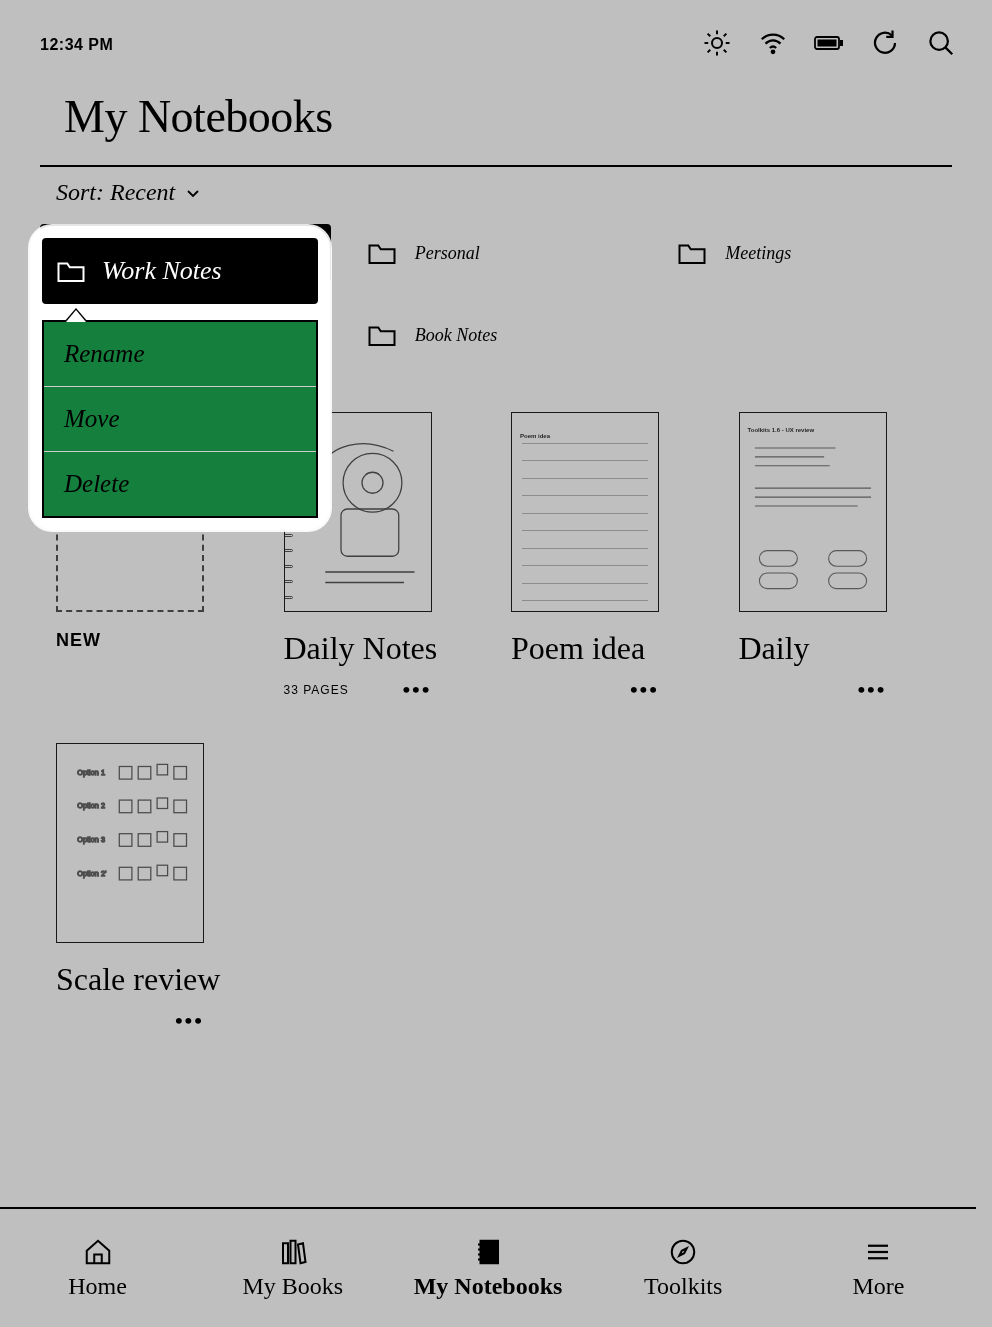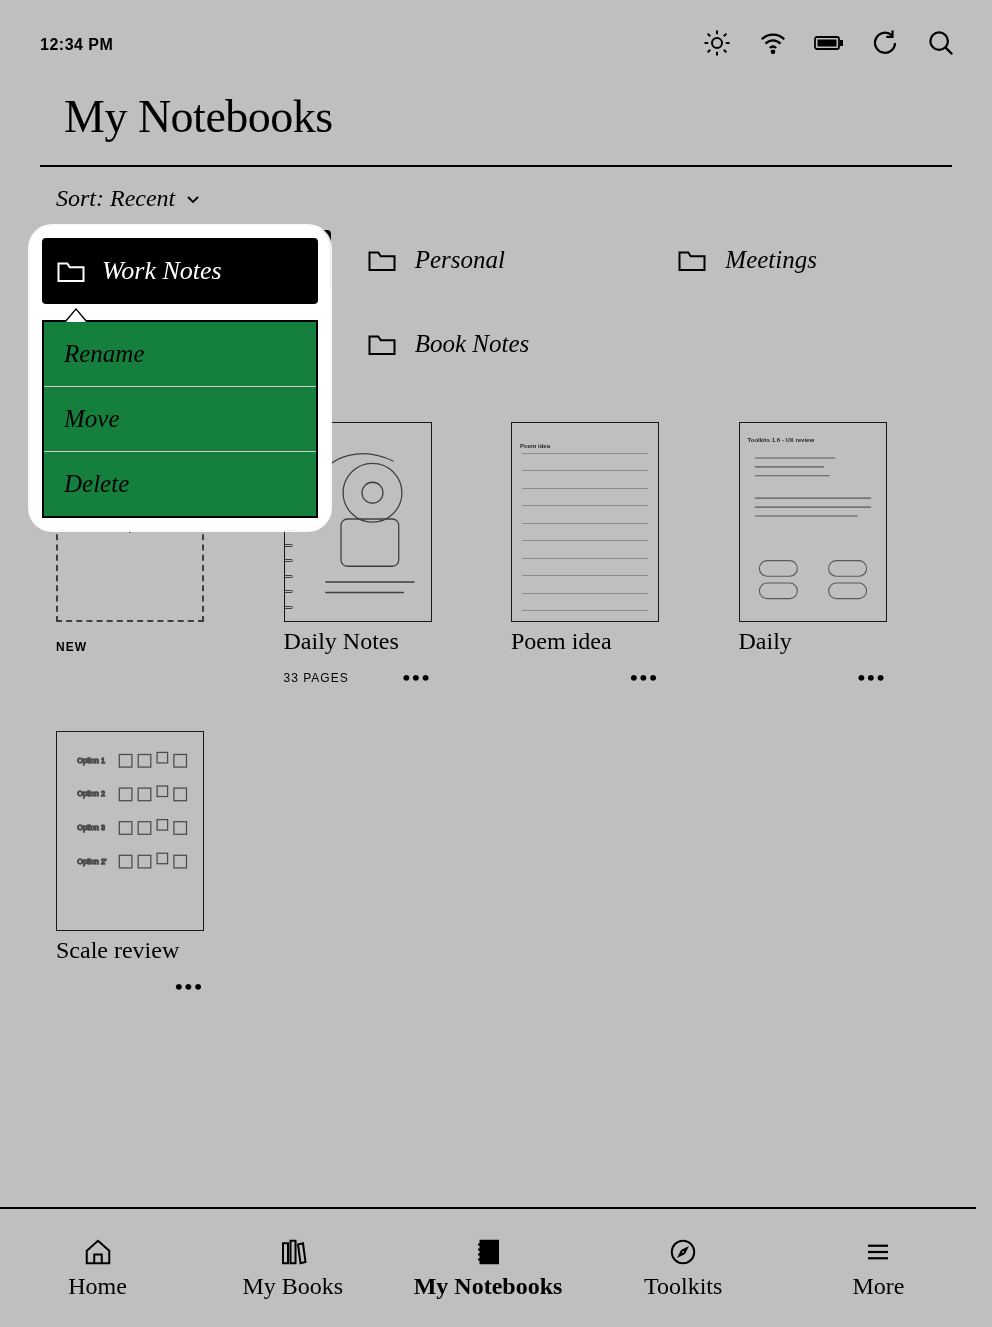--- a/index.html
+++ b/index.html
@@ -11,43 +11,43 @@
   .statusbar { display: flex; align-items: center; justify-content: space-between; padding: 28px 36px 18px 40px; }
   .time { font-family: -apple-system, Helvetica, Arial, sans-serif; font-size: 16px; font-weight: 600; letter-spacing: 0.5px; }
   .status-icons { display: flex; gap: 26px; align-items: center; }
   .status-icons svg { width: 30px; height: 30px; }
 
   
   .header { padding: 10px 64px 0 64px; }
   .page-title { font-size: 46px; font-weight: 400; letter-spacing: -0.5px; }
   .hr { height: 2px; background: #000; margin: 22px 40px 0 40px; }
 
-  .sort-row { padding: 18px 0 18px 56px; }
+  .sort-row { padding: 12px 0 18px 56px; }
   .sort { font-size: 24px; font-style: italic; display: inline-flex; align-items: center; gap: 10px; }
   .sort svg { width: 16px; height: 16px; }
 
   
   .folders { padding: 0 40px; }
   .folder-row { display: grid; grid-template-columns: repeat(3, 1fr); gap: 20px; margin-bottom: 24px; }
   .folder { display: flex; align-items: center; gap: 18px; padding: 16px 16px; border-radius: 4px; }
   .folder.selected { background: #000; color: #fff; }
   .folder-icon { width: 30px; height: 26px; flex: 0 0 auto; }
-  .folder-label { font-size: 25px; font-style: italic; }
+  .folder-label { font-size: 18px; font-style: italic; }
 
   
   .grid { display: grid; grid-template-columns: repeat(4, 1fr); gap: 40px 30px; padding: 24px 56px 40px 56px; }
   .notebook { display: flex; flex-direction: column; }
   .thumb { width: 148px; height: 200px; border: 1px solid #222; background: #fff; position: relative; overflow: hidden; }
   .thumb.dashed { border: 2px dashed #555; display:flex; align-items:center; justify-content:center; }
   .plus { font-size: 40px; font-weight: 300; color:#333; }
-  .nb-title { font-size: 24px; margin-top: 6px; }
+  .nb-title { font-size: 32px; margin-top: 18px; }
   .nb-meta { display:flex; justify-content:space-between; align-items:center; margin-top:10px; width:148px; }
   .nb-pages { font-family: Helvetica, Arial, sans-serif; font-size:12px; letter-spacing:1px; font-weight:400; }
   .more-dots { font-size:22px; letter-spacing:2px; font-weight:900; }
-  .new-label { font-family: Helvetica, Arial, sans-serif; font-size:12px; letter-spacing:1px; font-weight:600; margin-top:18px; }
+  .new-label { font-family: Helvetica, Arial, sans-serif; font-size:18px; letter-spacing:1px; font-weight:600; margin-top:18px; }
 
   
   .lines { position:absolute; top:30px; left:10px; right:10px; bottom:10px; display:flex; flex-direction:column; justify-content:space-between;}
   .lines div { height:1px; background:#bbb;}
   .tiny { position:absolute; top:20px; left:8px; font-size:6px; font-family:Arial,sans-serif; font-weight:bold; color:#333;}
   .spiral { position:absolute; left:-2px; top:6px; bottom:6px; width:10px; display:flex; flex-direction:column; justify-content:space-around;}
   .spiral span { width:10px; height:3px; border:1px solid #555; border-radius:2px; background:#fff;}
   .sketch-bg { position:absolute; inset:12px 6px 6px 14px; }
 
   

